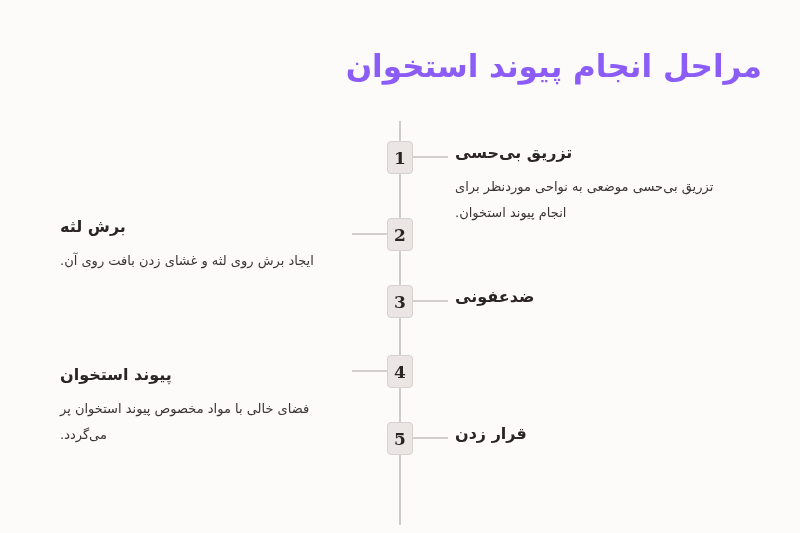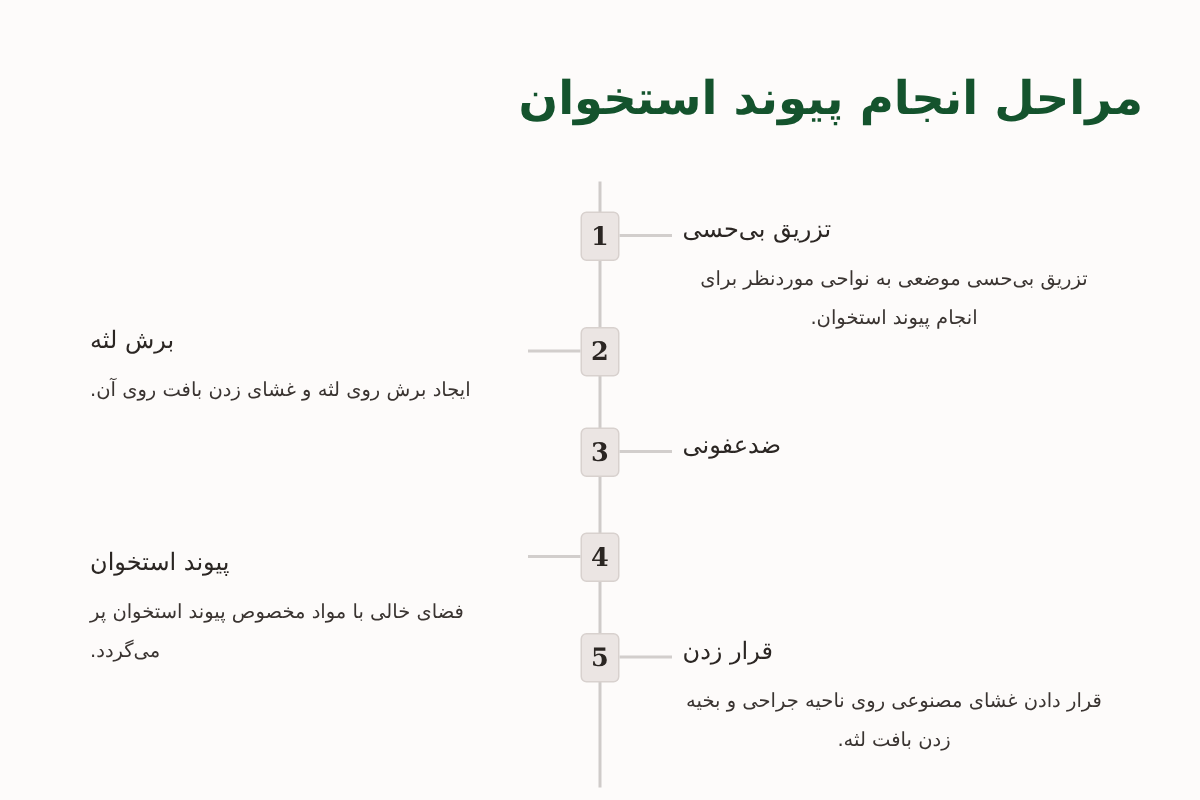--- a/index.html
+++ b/index.html
@@ -6,21 +6,21 @@
   body {
     width: 800px; height: 533px; overflow: hidden;
     background: #fdfbfa;
     font-family: "DejaVu Sans", sans-serif;
     color: #2b2623;
     position: relative;
   }
   .title {
     position: absolute; top: 48px; right: 38px;
     font-size: 31px; font-weight: bold; direction: rtl;
-    color: #14532d; letter-spacing: -0.5px;
+    color: #8b5cf6; letter-spacing: -0.5px;
   }
   .vline {
     position: absolute; left: 399px; top: 121px; width: 2px; height: 404px;
     background: #cfcbc9;
   }
   .box {
     position: absolute; left: 387px; width: 26px; height: 33px;
     background: #ebe5e3; border: 1px solid #d8d1ce; border-radius: 4px;
     box-sizing: border-box;
     display: flex; align-items: center; justify-content: center;
@@ -28,27 +28,27 @@
   }
   .conn {
     position: absolute; height: 2px; background: #d2cecc;
   }
   .conn.right { left: 413px; width: 35px; }
   .conn.left { left: 352px; width: 35px; }
   .item { position: absolute; direction: rtl; }
   .item.right { left: 455px; width: 282px; text-align: right; }
   .item.left { left: 60px; width: 283px; text-align: left; }
   .item .ititle {
-    font-size: 16px; font-weight: normal; color: #2b2623; margin-bottom: 12px;
+    font-size: 16px; font-weight: bold; color: #2b2623; margin-bottom: 12px;
   }
   .item.right .ititle { text-align: left; }
   .item .idesc {
     font-size: 13px; line-height: 26px; color: #3a3431;
   }
-  .item.right .idesc { text-align: center; }
+  .item.right .idesc { text-align: left; }
 </style>
 </head>
 <body>
 
 <h1 class="title" style="margin:0;">مراحل انجام پیوند استخوان</h1>
 
 <div class="vline"></div>
 
 <div class="box" style="top:141px;">1</div>
 <div class="conn right" style="top:156px;"></div>
@@ -74,14 +74,13 @@
 <div class="conn left" style="top:370px;"></div>
 <div class="item left" style="top:354px;margin-top:11px;">
   <div class="ititle">پیوند استخوان</div>
   <div class="idesc">فضای خالی با مواد مخصوص پیوند استخوان پر می‌گردد.</div>
 </div>
 
 <div class="box" style="top:422px;">5</div>
 <div class="conn right" style="top:437px;"></div>
 <div class="item right" style="top:424px;">
   <div class="ititle">قرار زدن</div>
-  <div class="idesc">قرار دادن غشای مصنوعی روی ناحیه جراحی و بخیه زدن بافت لثه.</div>
 </div>
 
 </body></html>

